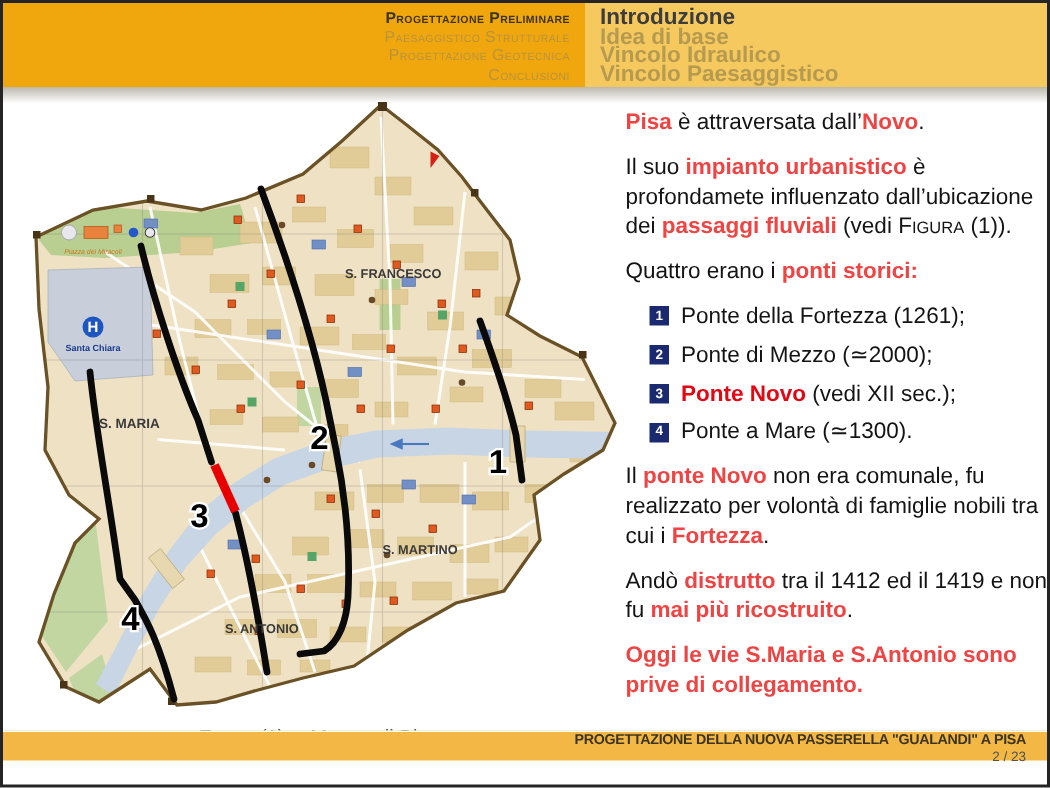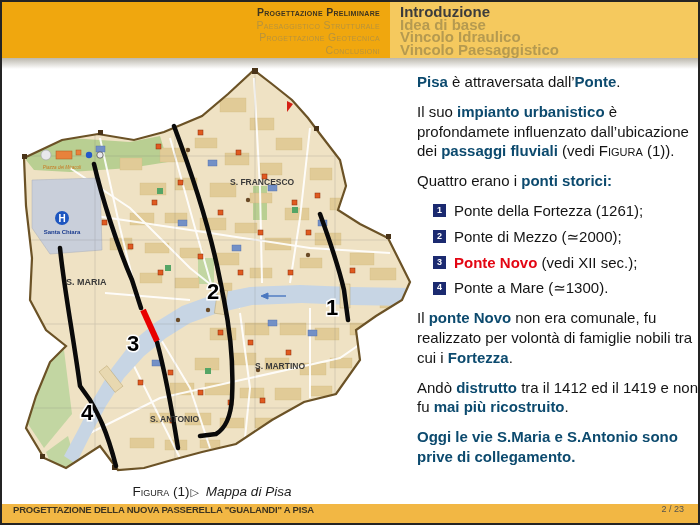--- a/index.html
+++ b/index.html
@@ -36,35 +36,35 @@
   }
   .caption .cap-label{font-variant:small-caps;}
   .caption .cap-sep{font-size:11px;margin:0 3px 0 1px;color:#1d1d1d;}
   .caption .cap-title{font-style:italic;margin-top:30px;}
   
   .content{
     position:absolute;left:415px;top:70px;width:283px;
     font-size:15px;line-height:1.32;color:#141414;
   }
   .content p{margin:0 0 10px 0;}
-  span.b{font-weight:700;color:#0c4a6e;}
+  span.b{font-weight:700;color:#ef4444;}
   span.red{color:#e30613;}
   span.sc{font-variant:small-caps;}
   .plist{margin:2px 0 10px 0;}
   .plist-item{display:flex;align-items:center;margin:6px 0 6px 16px;}
   .badge{
     flex:0 0 auto;width:13px;height:13px;background:#1b2a70;color:#fff;
     font-size:9px;font-weight:700;display:flex;align-items:center;
     justify-content:center;margin-right:8px;
   }
   
   .footer{
-    position:absolute;left:0;right:0;bottom:0;height:20px;background:#f2b744;
-    border-top:1px solid #fff;display:flex;align-items:flex-start;
-    justify-content:space-between;padding:0 14px 0 11px;box-sizing:border-box;
+    position:absolute;left:0;right:0;bottom:16px;height:20px;background:#f2b744;
+    border-top:1px solid #fff;display:flex;align-items:flex-end;
+    justify-content:space-between;padding:0 14px 0 11px;box-sizing:border-box;flex-direction:column;
   }
   .footer-title{
     font-size:9.5px;font-weight:700;color:#3d3420;letter-spacing:-.2px;
   }
   .footer-page{font-size:9px;color:#55534e;}
 </style>
 </head>
 <body>
 
 <div class="slide">
@@ -316,21 +316,21 @@
     </svg>
   </div>
 
   <div class="caption">
     <span class="cap-label">Figura</span>
     <span>(1)</span><span class="cap-sep">▷</span>
     <span class="cap-title">Mappa di Pisa</span>
   </div>
 
   <div class="content">
-    <p><span class="b">Pisa</span><span> è attraversata dall’</span><span class="b">Ponte</span><span>.</span></p>
+    <p><span class="b">Pisa</span><span> è attraversata dall’</span><span class="b">Novo</span><span>.</span></p>
     <p><span>Il suo </span><span class="b">impianto urbanistico</span><span> è profondamete influenzato dall’ubicazione dei </span><span class="b">passaggi fluviali</span><span> (vedi </span><span class="sc">Figura</span><span> (1)).</span></p>
     <p><span>Quattro erano i </span><span class="b">ponti storici:</span></p>
 
     <div class="plist">
       <div class="plist-item">
         <span class="badge">1</span>
         <span><span>Ponte della Fortezza (1261);</span></span>
       </div>
       <div class="plist-item">
         <span class="badge">2</span>

